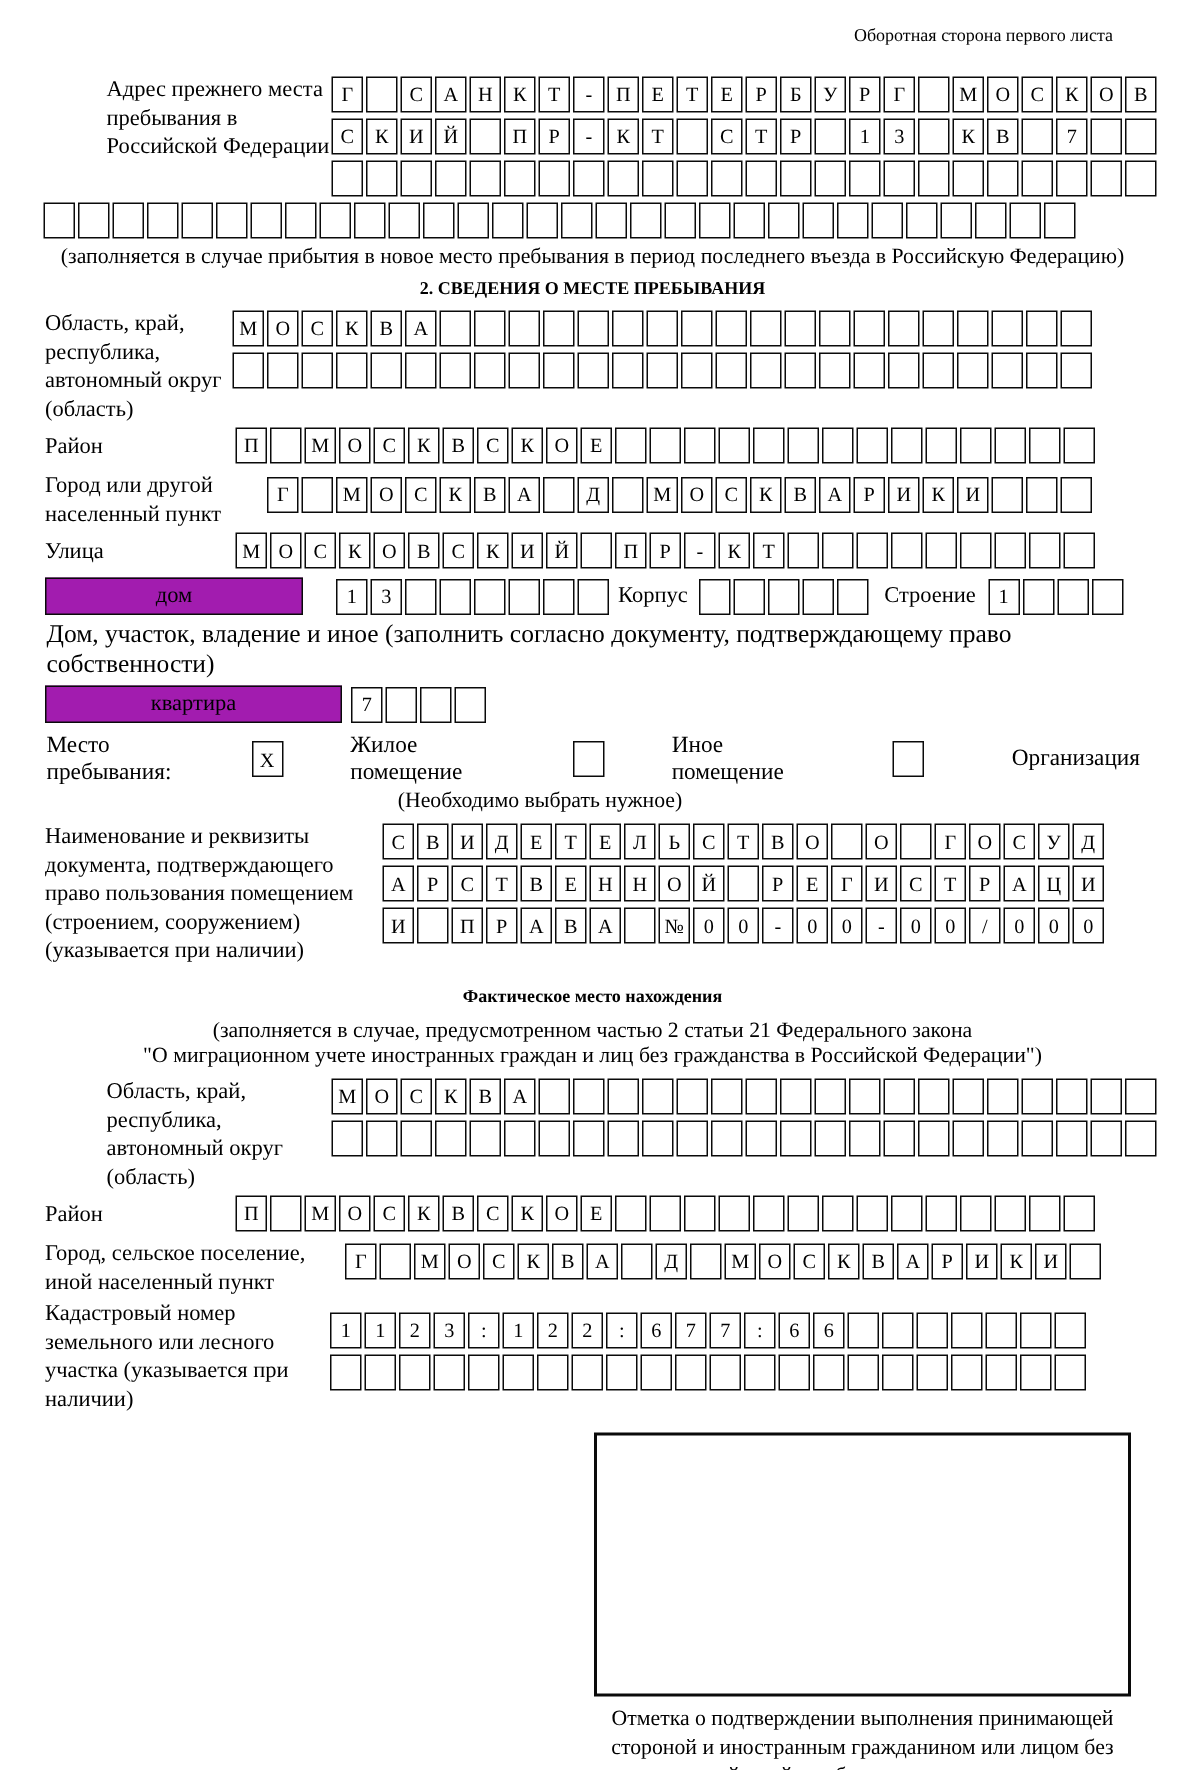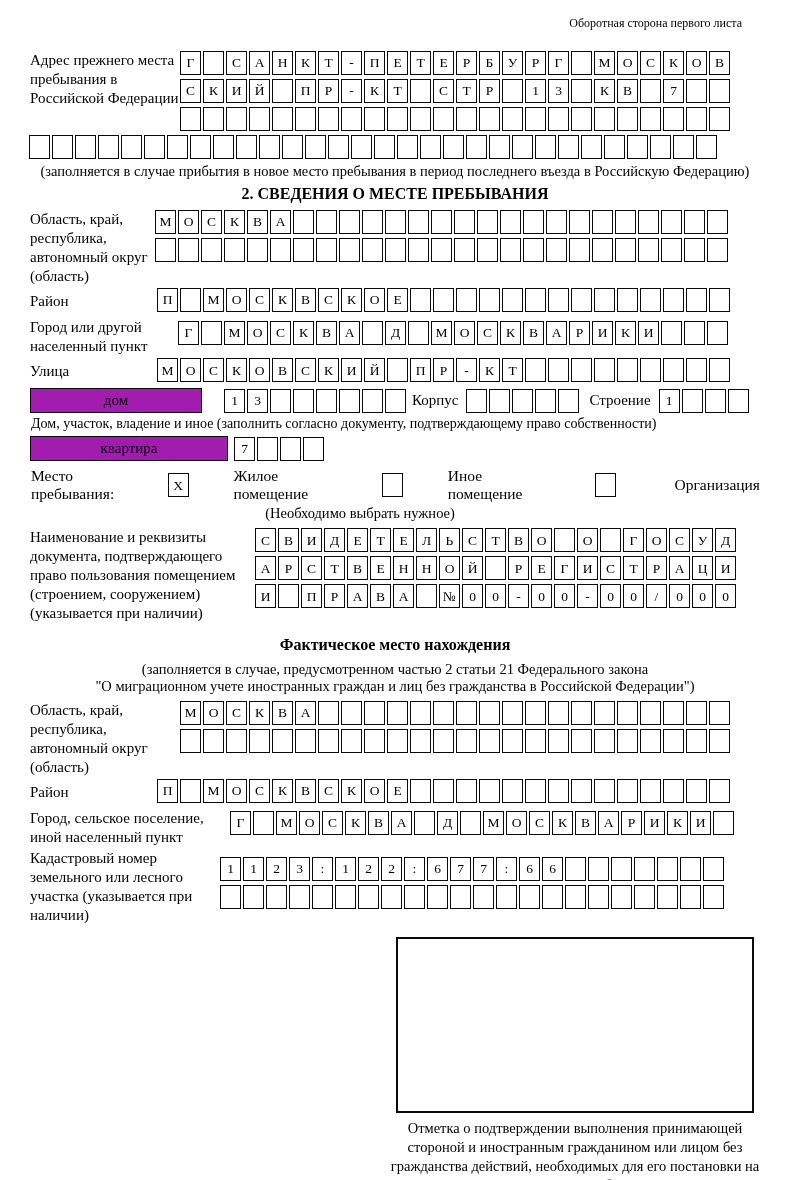--- a/index.html
+++ b/index.html
@@ -7,36 +7,36 @@
     width:800px;height:1180px;overflow:hidden;color:#000;
     font-family:"Liberation Serif","DejaVu Serif",serif;
     -webkit-font-smoothing:antialiased;
   }
   .page{box-sizing:border-box;width:800px;padding:16px 40px 0 30px;}
 
   .hdr-note{text-align:right;font-size:12px;padding-right:18px;margin-bottom:20px;}
 
   .frow{display:flex;align-items:flex-start;}
   .lbl{font-size:15px;line-height:1.27;flex:none;}
-  .w125{width:125px;} .w127{width:127px;} .w148{width:148px;} .w150{width:150px;}
+  .w125{width:125px;} .w127{width:127px;} .w148{width:148px;} .w150{width:150px;margin-left:41px;}
   .w200{width:200px;} .w190{width:190px;} .w225{width:225px;}
 
   .cellrows{display:flex;flex-direction:column;}
   .cells{display:flex;gap:2px;margin-bottom:4px;}
   .cell{
     flex:none;width:19px;height:22px;border:1.5px solid #0a0a0a;background:#fff;
     display:flex;align-items:center;justify-content:center;
     font-size:13.5px;line-height:1;text-transform:uppercase;
   }
   .namebox{
     flex:none;box-sizing:border-box;height:25px;border:1.5px solid #0a0a0a;
     display:flex;align-items:center;justify-content:center;font-size:15px;background:#a21caf;
   }
-  .caption{font-size:14px;margin:2px 0 4px 1px;}
-  .sect-title{font-weight:bold;font-size:16px;text-align:center;margin:5px 0 7px 0;}
+  .caption{font-size:17px;margin:2px 0 4px 1px;}
+  .sect-title{font-weight:bold;font-size:12px;text-align:center;margin:5px 0 7px 0;}
   .note-line{font-size:14.5px;text-align:center;}
 
   .mb2{margin-bottom:2px;} .mb4{margin-bottom:4px;text-align:center;} .mb6{margin-bottom:6px;}
 
   .stay{display:flex;align-items:center;font-size:15.5px;margin:6px 0 2px 1px;gap:35px;}
   .stay .cell{margin:0 0 0 8px;}
   .stay .opt{margin-left:10px;}
   .stay .gap24{margin-left:24px;} .stay .gap30{margin-left:30px;}
 
   .choose-note{font-size:14.5px;text-align:center;width:300px;margin:0 0 6px 180px;}

